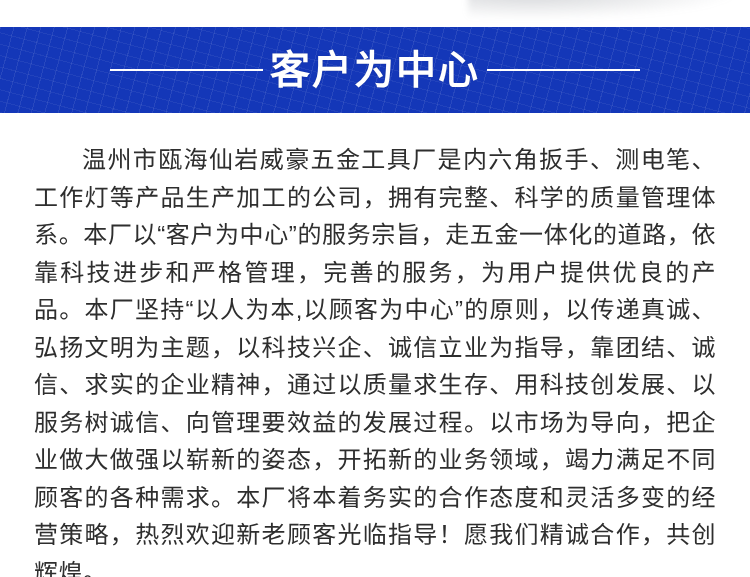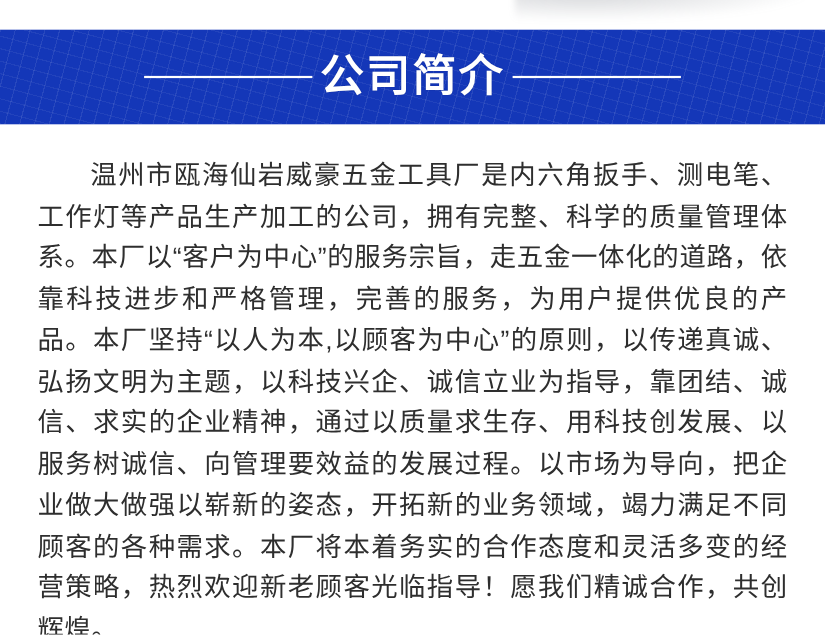--- a/index.html
+++ b/index.html
@@ -91,21 +91,21 @@
 </head>
 <body>
 
 <div class="page">
 
   <div class="top-shadow"></div>
 
   <header class="banner">
     <div class="banner-inner">
       <span class="decor-line"></span>
-      <h1 class="banner-title">公司简介</h1>
+      <h1 class="banner-title">客户为中心</h1>
       <span class="decor-line"></span>
     </div>
   </header>
 
   <main class="content">
     <p class="intro-paragraph">温州市瓯海仙岩威豪五金工具厂是内六角扳手、测电笔、工作灯等产品生产加工的公司，拥有完整、科学的质量管理体系。本厂以“客户为中心”的服务宗旨，走五金一体化的道路，依靠科技进步和严格管理，完善的服务，为用户提供优良的产品。本厂坚持“以人为本,以顾客为中心”的原则，以传递真诚、弘扬文明为主题，以科技兴企、诚信立业为指导，靠团结、诚信、求实的企业精神，通过以质量求生存、用科技创发展、以服务树诚信、向管理要效益的发展过程。以市场为导向，把企业做大做强以崭新的姿态，开拓新的业务领域，竭力满足不同顾客的各种需求。本厂将本着务实的合作态度和灵活多变的经营策略，热烈欢迎新老顾客光临指导！愿我们精诚合作，共创辉煌。</p>
   </main>
 
 </div>
 

